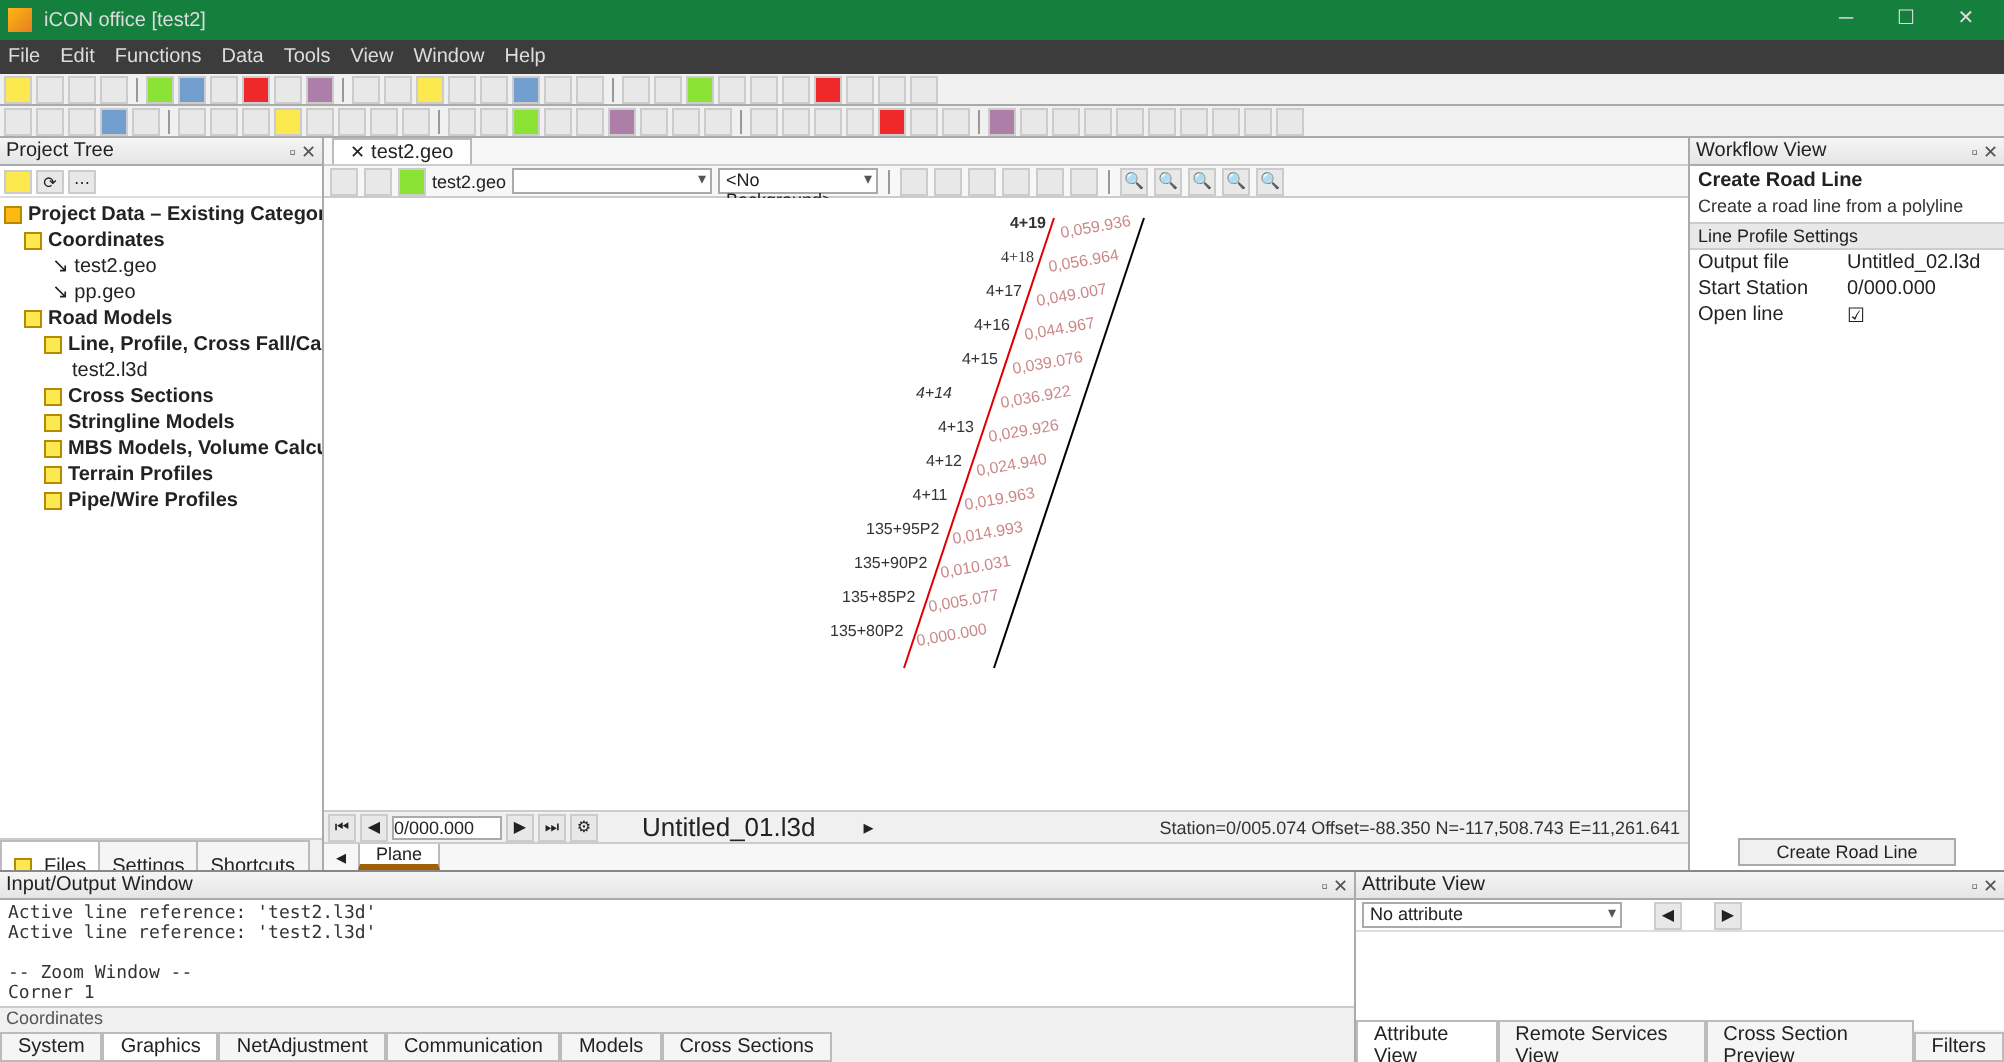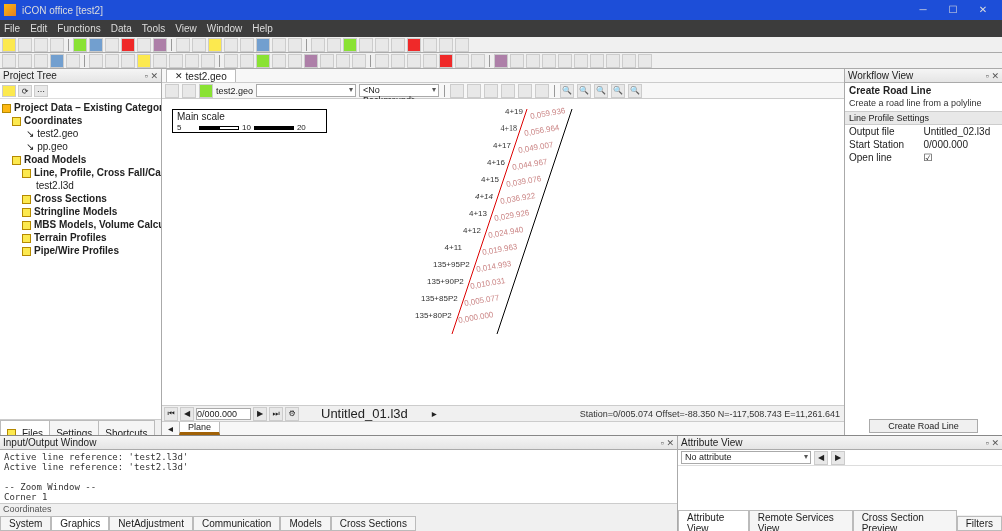--- a/index.html
+++ b/index.html
@@ -1,17 +1,17 @@
 <!DOCTYPE html>
 <html><head>
 <meta charset="utf-8">
 <style>
 *{box-sizing:border-box;margin:0;padding:0;font-family:"Segoe UI",Tahoma,sans-serif;font-size:10px;color:#222}
 body{width:1002px;height:531px;background:#3c3c3c;overflow:hidden;display:flex;flex-direction:column}
-.titlebar{height:20px;background:#1d4ed8;display:flex;align-items:center;padding:0 4px;color:#ddd}
+.titlebar{height:20px;background:#15803d;display:flex;align-items:center;padding:0 4px;color:#ddd}
 .titlebar-icon{width:12px;height:12px;background:linear-gradient(135deg,#fdb813,#e67e22);margin-right:6px}
 .titlebar-text{color:#ddd;flex:1;font-size:10px}
 .winbtns{display:flex}
 .winbtn{width:30px;height:20px;text-align:center;color:#ddd;line-height:20px}
 .menubar{height:17px;background:#3c3c3c;display:flex;align-items:center;padding:0 4px}
 .menubar span{color:#ddd;margin-right:10px;font-size:10px}
 .toolbar{height:16px;background:#f0f0f0;border-bottom:1px solid #aaa;display:flex;align-items:center;padding:0 2px;gap:2px}
 .tbtn{width:14px;height:14px;background:#e8e8e8;border:1px solid #ccc;font-size:8px;display:flex;align-items:center;justify-content:center}
 .tbtn.c1{background:#fce94f}.tbtn.c2{background:#8ae234}.tbtn.c3{background:#729fcf}.tbtn.c4{background:#ef2929}.tbtn.c5{background:#ad7fa8}
 .sep{width:1px;height:12px;background:#999;margin:0 2px}
@@ -55,21 +55,21 @@
 .wf-sect{background:#e8e8e8;padding:1px 4px;border-top:1px solid #ccc;border-bottom:1px solid #ccc;font-size:9px}
 .wf-row{display:flex;padding:1px 4px}
 .wf-row .k{flex:1}
 .wf-row .v{flex:1;color:#222}
 .wf-btn{margin:2px auto;display:block;padding:1px 18px;background:#f0f0f0;border:1px solid #aaa;font-size:9px}
 .botrow{height:96px;display:flex;border-top:1px solid #888}
 .io{flex:1;background:#fff;display:flex;flex-direction:column;border-right:1px solid #aaa}
 .io-body{flex:1;background:#fff;font-family:Consolas,monospace;font-size:9px;padding:2px 4px;white-space:pre;overflow:auto;color:#333}
 .io-foot{height:12px;background:#f0f0f0;border-top:1px solid #ccc;font-size:9px;padding:0 3px;color:#555}
 .attr{width:324px;background:#fff;display:flex;flex-direction:column}
-.attr-tool{height:16px;border-bottom:1px solid #ddd;display:flex;align-items:center;padding:0 3px;gap:3px}
+.attr-tool{height:16px;border-bottom:1px solid #ddd;display:flex;align-items:center;padding:0 3px;gap:16px}
 .attr-body{flex:1;background:#fff}
 .bottabs{height:16px;background:#f0f0f0;display:flex;align-items:center}
 .bottab{padding:1px 8px;border:1px solid #bbb;background:#f5f5f5;font-size:9px;display:flex;align-items:flex-start;gap:3px}
 .bottab.active{background:#fff}
 svg.line{position:absolute;top:0;left:0;pointer-events:none}
 </style>
 </head>
 <body>
 
 <div class="titlebar">
@@ -231,46 +231,35 @@
         <div class="tbtn"></div>
         <div class="tbtn"></div>
       <div class="sep"></div>
       <div class="tbtn">🔍</div>
         <div class="tbtn">🔍</div>
         <div class="tbtn">🔍</div>
         <div class="tbtn">🔍</div>
         <div class="tbtn">🔍</div>
     </div>
     <div class="canvas">
-      <div class="scale-box">
-        <div>Main scale</div>
-        <div class="scale-bar">
-          <span style="width:22px;font-size:8px">5</span>
-          <div class="scale-seg" style="width:20px;background:#000"></div>
-            <div class="scale-seg" style="width:20px"></div>
-          <span style="margin-left:3px;font-size:8px">10</span>
-          <div class="scale-seg" style="width:40px;background:#000;margin-left:3px"></div>
-          <span style="margin-left:3px;font-size:8px">20</span>
-        </div>
-      </div>
       <svg class="line" width="680" height="340">
         <line x1="365" y1="10" x2="290" y2="235" stroke="#d00" stroke-width="1"></line>
         <line x1="410" y1="10" x2="335" y2="235" stroke="#000" stroke-width="1"></line>
       </svg>
 
       <div id="station-labels">
-          <div class="station-lbl" style="left: 325px; top: 8px; width: 36px;">4+19</div>
+          <div class="station-lbl" style="left: 325px; top: 8px; width: 36px; font-weight: bold;">4+19</div>
           <div class="station-lbl" style="left: 319px; top: 25px; width: 36px; font-family: Liberation Serif, serif;">4+18</div>
           <div class="station-lbl" style="left: 313px; top: 42px; width: 36px;">4+17</div>
           <div class="station-lbl" style="left: 307px; top: 59px; width: 36px;">4+16</div>
           <div class="station-lbl" style="left: 301px; top: 76px; width: 36px;">4+15</div>
-          <div class="station-lbl" style="left: 295px; top: 93px; width: 36px; font-style: italic;">4+14</div>
+          <div class="station-lbl" style="left: 278px; top: 93px; width: 36px; font-style: italic;">4+14</div>
           <div class="station-lbl" style="left: 289px; top: 110px; width: 36px;">4+13</div>
           <div class="station-lbl" style="left: 283px; top: 127px; width: 36px;">4+12</div>
-          <div class="station-lbl" style="left: 264px; top: 144px; width: 36px;">4+11</div>
+          <div class="station-lbl" style="left: 285px; top: 144px; width: 36px; text-align: center;">4+11</div>
           <div class="station-lbl" style="left: 271px; top: 161px; width: 36px;">135+95P2</div>
           <div class="station-lbl" style="left: 265px; top: 178px; width: 36px;">135+90P2</div>
           <div class="station-lbl" style="left: 259px; top: 195px; width: 36px;">135+85P2</div>
           <div class="station-lbl" style="left: 253px; top: 212px; width: 36px;">135+80P2</div>
         </div>
       <div id="offset-labels">
           <div class="offset-lbl" style="left: 368px; top: 10px; transform: rotate(-10deg);">0,059.936</div>
           <div class="offset-lbl" style="left: 362px; top: 27px; transform: rotate(-10deg);">0,056.964</div>
           <div class="offset-lbl" style="left: 356px; top: 44px; transform: rotate(-10deg);">0,049.007</div>
           <div class="offset-lbl" style="left: 350px; top: 61px; transform: rotate(-10deg);">0,044.967</div>

